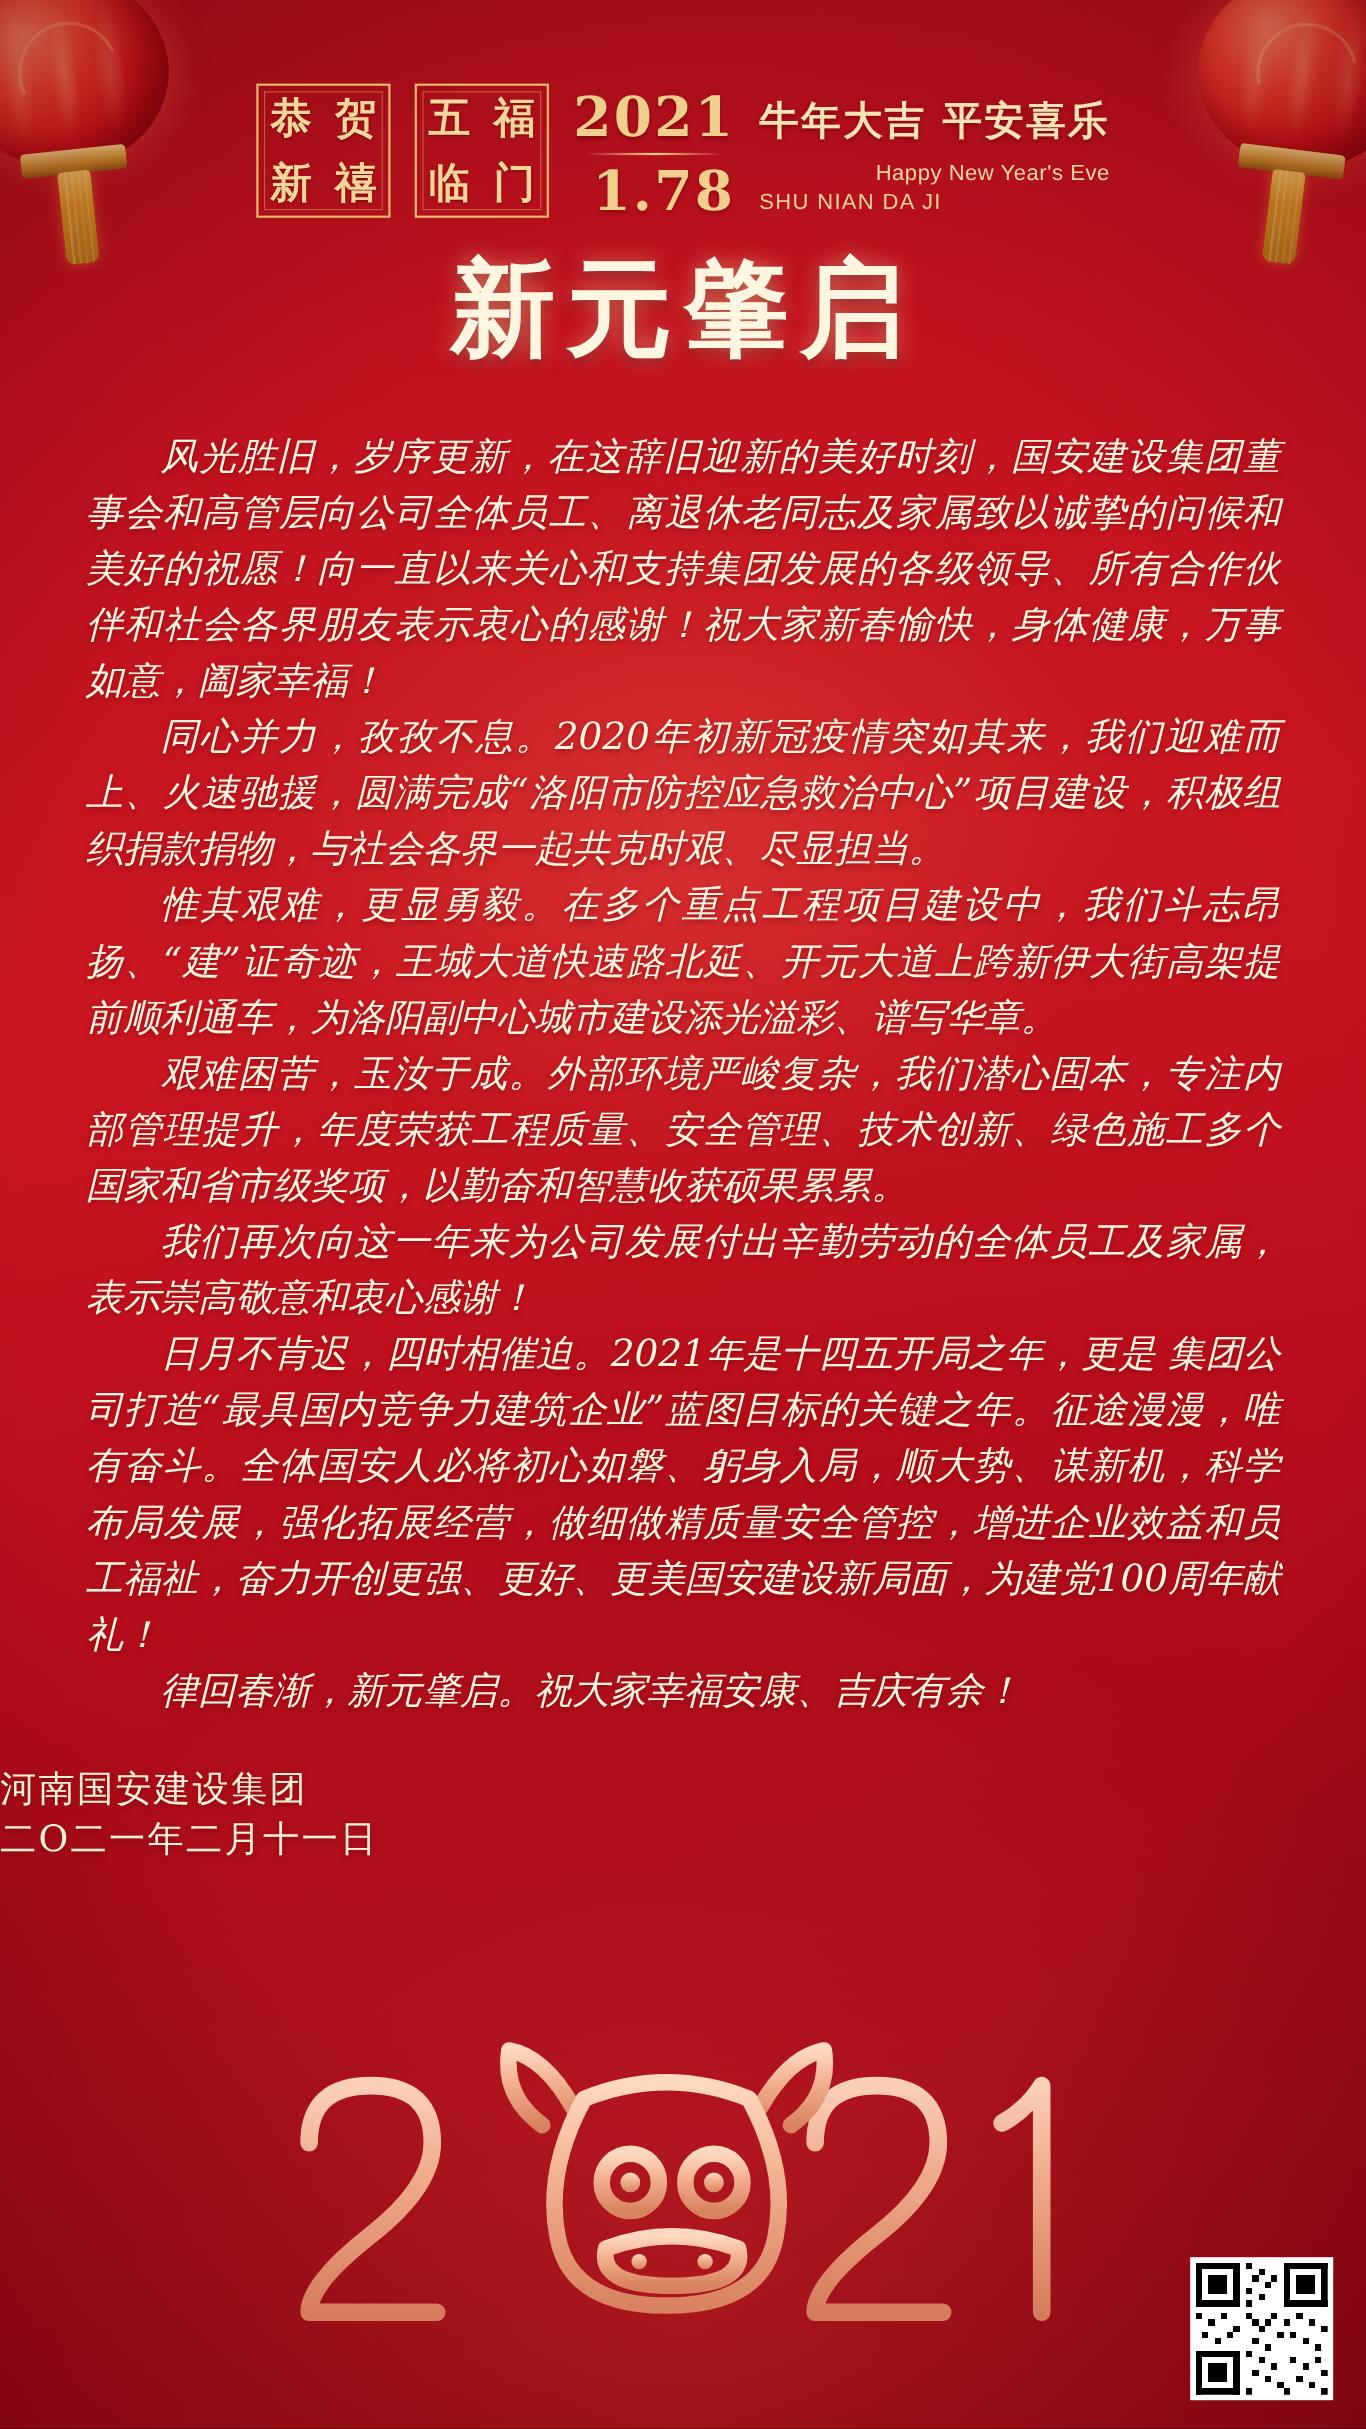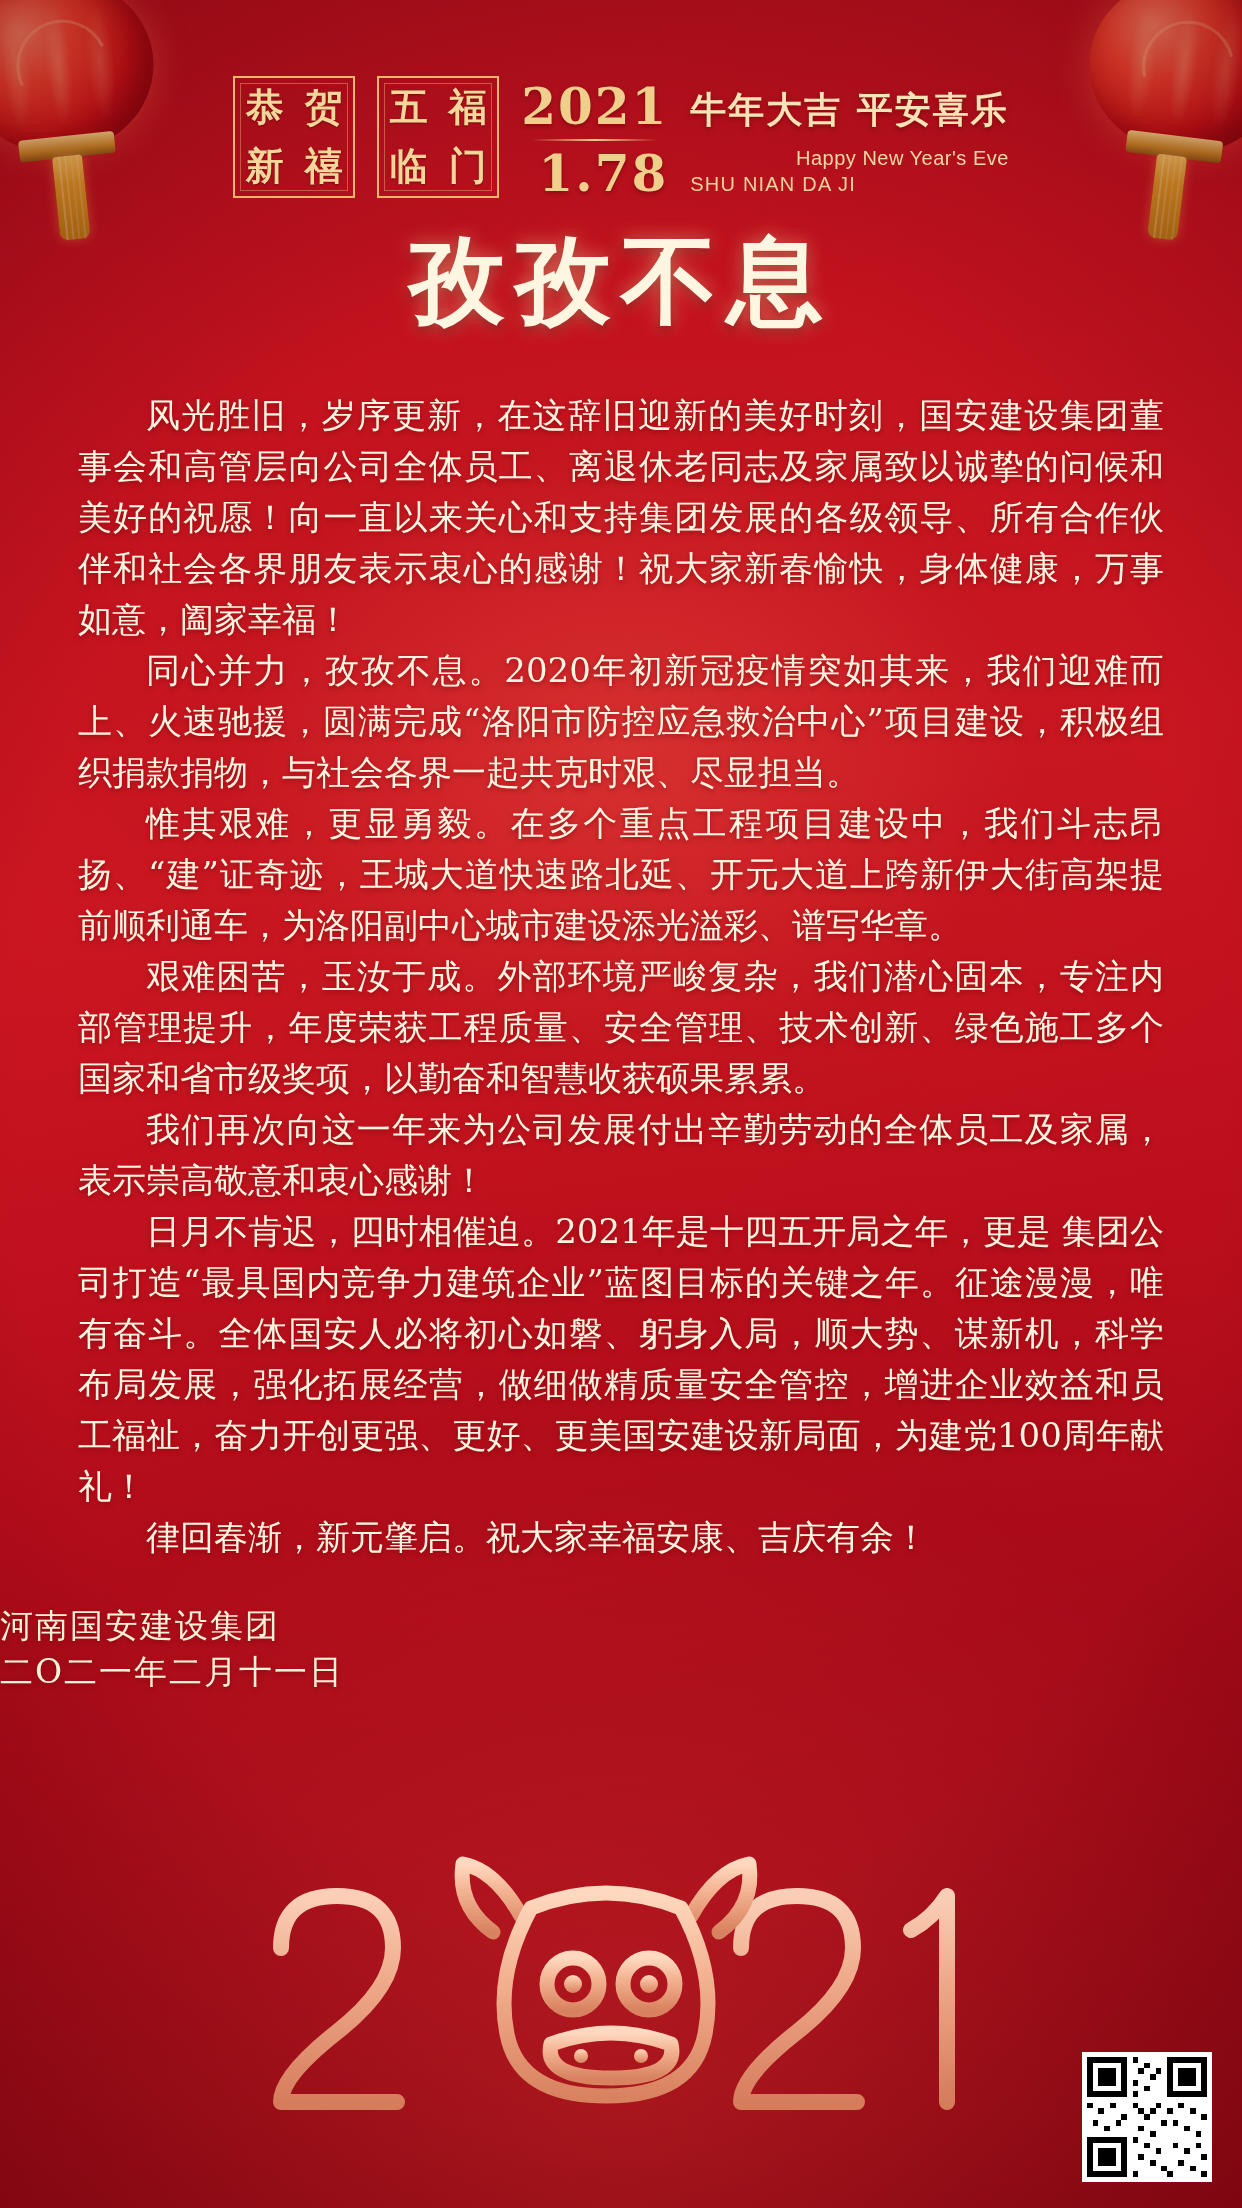--- a/index.html
+++ b/index.html
@@ -209,20 +209,21 @@
     font-family: "DejaVu Serif", "Liberation Serif", serif;
     font-size: 34px;
     line-height: 51px;
     color: #fff4e0;
     text-shadow: 0 2px 5px rgba(110,0,8,0.55);
     text-align: justify;
   }
   .body-text p {
     margin: 0;
     text-indent: 2em;
+    font-style: italic;
   }
   .signature {
     position: relative;
     z-index: 3;
     margin: 40px 150px 0 0;
     text-align: left;
     font-family: "DejaVu Serif", "Liberation Serif", serif;
     font-size: 33px;
     line-height: 46px;
     color: #fff0d8;
@@ -303,21 +304,21 @@
     </div>
 
     <div class="header-right">
       <div class="slogan-cn">牛年大吉 平安喜乐</div>
       <div class="slogan-en">Happy New Year's Eve</div>
       <div class="slogan-py">SHU NIAN DA JI</div>
     </div>
 
   </div>
 
-  <div class="title">孜孜不息</div>
+  <div class="title">新元肇启</div>
 
   <div class="body-text">
     <p>风光胜旧，岁序更新，在这辞旧迎新的美好时刻，国安建设集团董事会和高管层向公司全体员工、离退休老同志及家属致以诚挚的问候和美好的祝愿！向一直以来关心和支持集团发展的各级领导、所有合作伙伴和社会各界朋友表示衷心的感谢！祝大家新春愉快，身体健康，万事如意，阖家幸福！</p>
     <p>同心并力，孜孜不息。2020年初新冠疫情突如其来，我们迎难而上、火速驰援，圆满完成“洛阳市防控应急救治中心”项目建设，积极组织捐款捐物，与社会各界一起共克时艰、尽显担当。</p>
     <p>惟其艰难，更显勇毅。在多个重点工程项目建设中，我们斗志昂扬、“建”证奇迹，王城大道快速路北延、开元大道上跨新伊大街高架提前顺利通车，为洛阳副中心城市建设添光溢彩、谱写华章。</p>
     <p>艰难困苦，玉汝于成。外部环境严峻复杂，我们潜心固本，专注内部管理提升，年度荣获工程质量、安全管理、技术创新、绿色施工多个国家和省市级奖项，以勤奋和智慧收获硕果累累。</p>
     <p>我们再次向这一年来为公司发展付出辛勤劳动的全体员工及家属，表示崇高敬意和衷心感谢！</p>
     <p>日月不肯迟，四时相催迫。2021年是十四五开局之年，更是 集团公司打造“最具国内竞争力建筑企业”蓝图目标的关键之年。征途漫漫，唯有奋斗。全体国安人必将初心如磐、躬身入局，顺大势、谋新机，科学布局发展，强化拓展经营，做细做精质量安全管控，增进企业效益和员工福祉，奋力开创更强、更好、更美国安建设新局面，为建党100周年献礼！</p>
     <p>律回春渐，新元肇启。祝大家幸福安康、吉庆有余！</p>
   </div>

